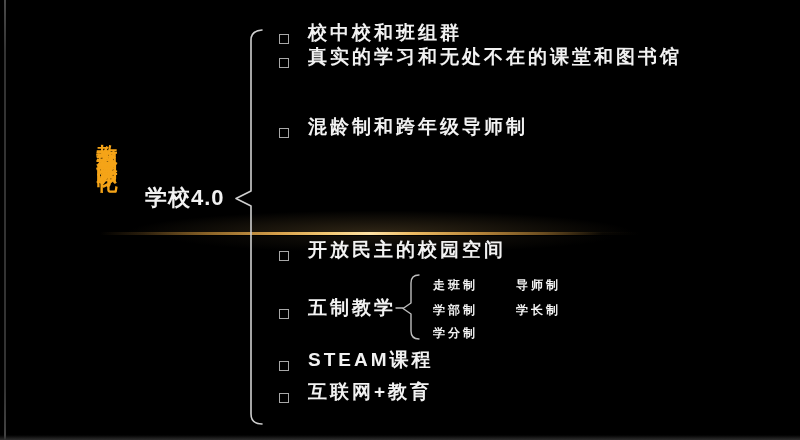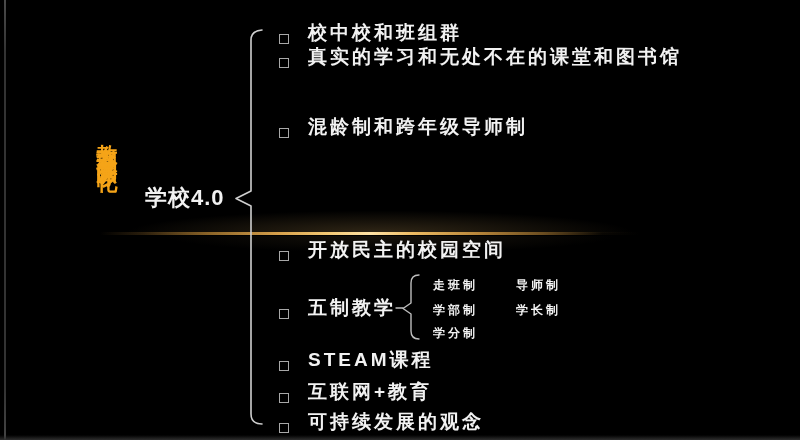--- a/index.html
+++ b/index.html
@@ -114,24 +114,20 @@
     <span class="item-label">五制教学</span>
   </div>
   <div class="item-row" style="top:381px">
     <span class="bullet"></span>
     <span class="item-label">互联网+教育</span>
   </div>
   <div class="item-row" style="top:349px">
     <span class="bullet"></span>
     <span class="item-label">STEAM课程</span>
   </div>
-  <div class="item-row" style="top:411px">
-    <span class="bullet"></span>
-    <span class="item-label">可持续发展的观念</span>
-  </div>
 
   <span class="sub-label" style="left:433px;top:274px">走班制</span>
   <span class="sub-label" style="left:516px;top:274px">导师制</span>
   <span class="sub-label" style="left:433px;top:299px">学部制</span>
   <span class="sub-label" style="left:516px;top:299px">学长制</span>
   <span class="sub-label" style="left:433px;top:322px">学分制</span>
 
 </div>
 
 </body></html>

